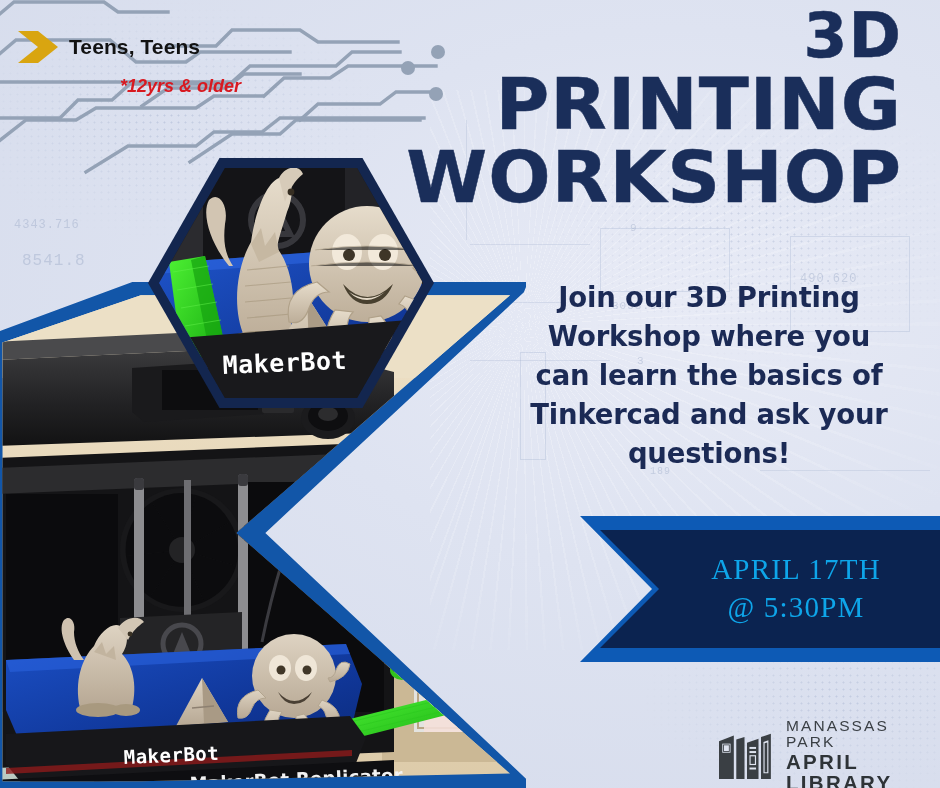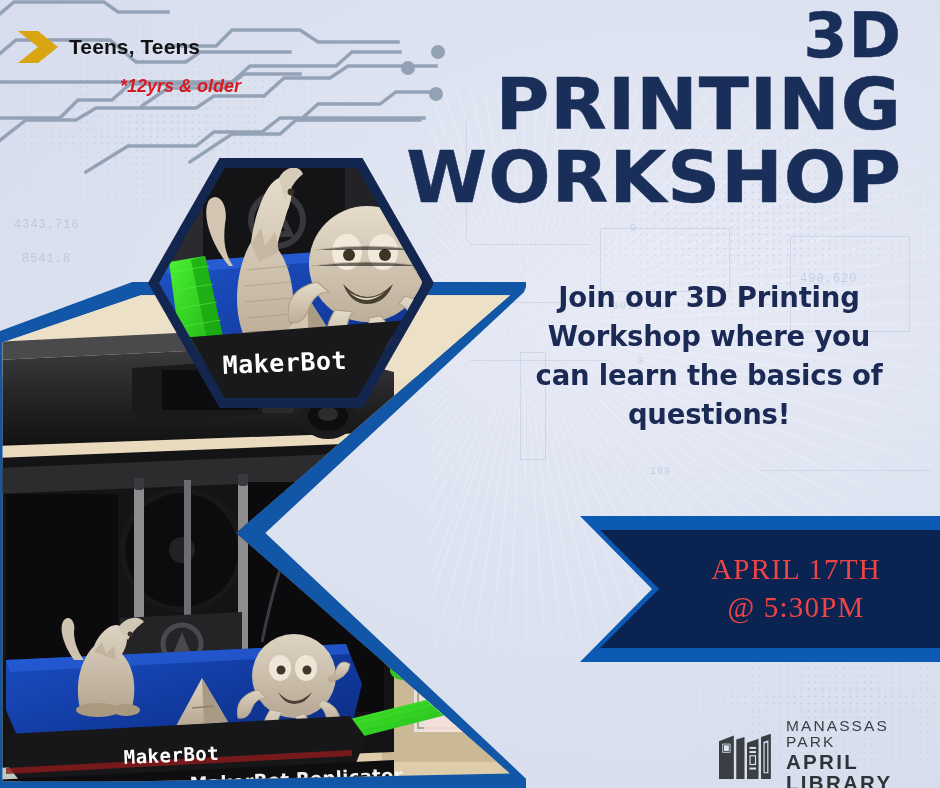--- a/index.html
+++ b/index.html
@@ -124,21 +124,21 @@
   }
   .ribbon-inner {
     position:absolute; left:600px; top:530px; width:340px; height:118px;
     background:#0B2350;
     clip-path: polygon(0 0, 340px 0, 340px 118px, 0 118px, 59px 59px);
     display:flex; flex-direction:column;
     align-items:center; justify-content:center;
     padding-left:52px;
   }
   .ribbon-line {
-    color:#ef4444;
+    color:#0ea5e9;
     font-family:"Liberation Serif", serif;
     font-size:29px;
     letter-spacing:1.2px;
     line-height:1.30;
     white-space:nowrap;
   }
 
   
   .photo-main-wrap {
     position:absolute; left:-6px; top:282px; width:532px; height:512px;
@@ -191,21 +191,21 @@
 </head>
 <body>
 
 <div id="poster">
 
   <div class="bg-tex">
     <div class="bg-rays"></div>
     <div class="bg-dots"></div>
 
     <div class="hud-num" style="left:14px;  top:218px; font-size:12px;">4343.716</div>
-    <div class="hud-num" style="left:22px;  top:252px; font-size:12px;">8541.8</div>
+    <div class="hud-num" style="left:22px;  top:252px; font-size:16px;">8541.8</div>
     <div class="hud-num" style="left:800px; top:272px; font-size:12px;">490.620</div>
     <div class="hud-num" style="left:612px; top:300px; font-size:11px;">3053.907</div>
     <div class="hud-num" style="left:650px; top:466px; font-size:10px;">189</div>
     <div class="hud-num" style="left:630px; top:222px; font-size:11px;">9</div>
     <div class="hud-num" style="left:637px; top:355px; font-size:11px;">3</div>
     <div class="hud-num" style="left:637px; top:372px; font-size:11px;">6</div>
 
     <div class="hud-box" style="left:600px; top:228px; width:130px; height:64px;"></div>
     <div class="hud-box" style="left:790px; top:236px; width:120px; height:96px;"></div>
     <div class="hud-box" style="left:520px; top:352px; width:26px;  height:108px;"></div>
@@ -490,20 +490,21 @@
         <path d="M-6 172 L250 152 L264 176 L264 230 L-6 230 Z" fill="#19191c"></path>
         <text x="64" y="206" font-family="DejaVu Sans Mono, monospace" font-size="25" font-weight="bold" fill="#ffffff" letter-spacing="0.5" transform="rotate(-2.4 64 206)">MakerBot</text>
       </svg>
     </div>
   </div>
 
   <div class="body-copy">
     <div>Join our 3D Printing</div>
     <div>Workshop where you</div>
     <div>can learn the basics of</div>
+    <div>Tinkercad and ask your</div>
     <div>questions!</div>
   </div>
 
   <div class="ribbon-outer"></div>
   <div class="ribbon-inner">
     <div class="ribbon-line">APRIL 17TH</div>
     <div class="ribbon-line">@ 5:30PM</div>
   </div>
 
   <div class="logo">

